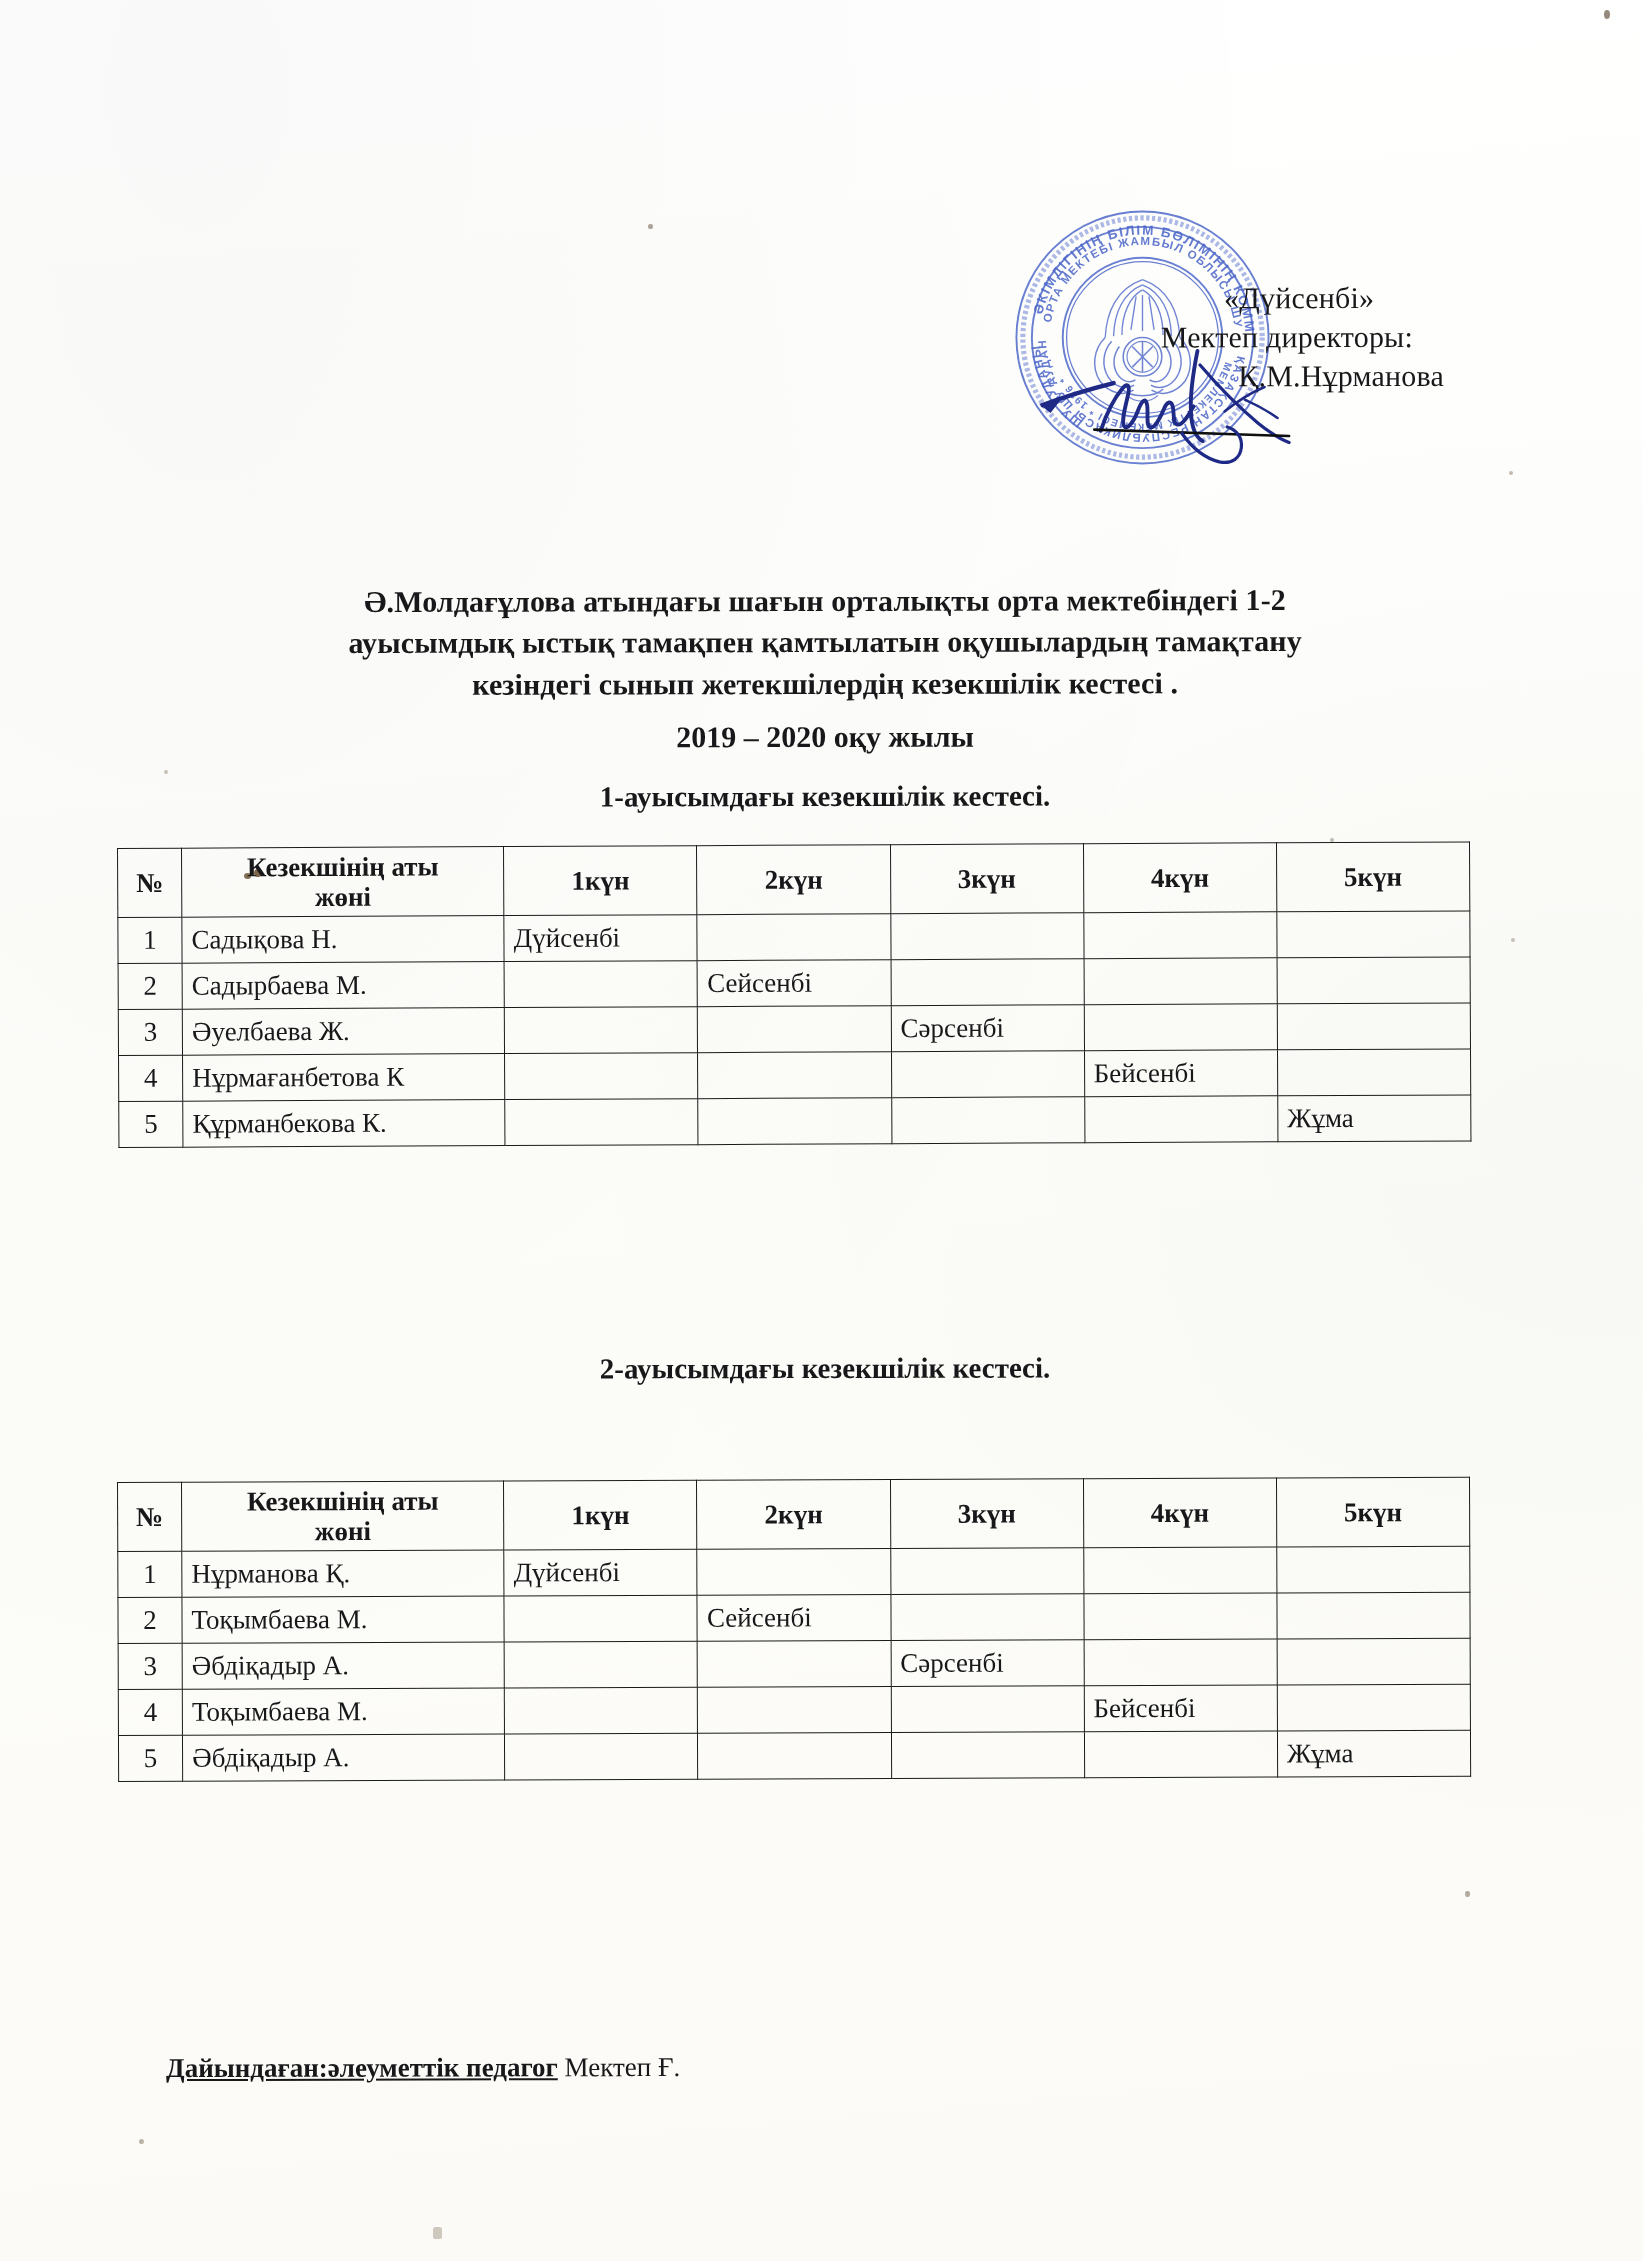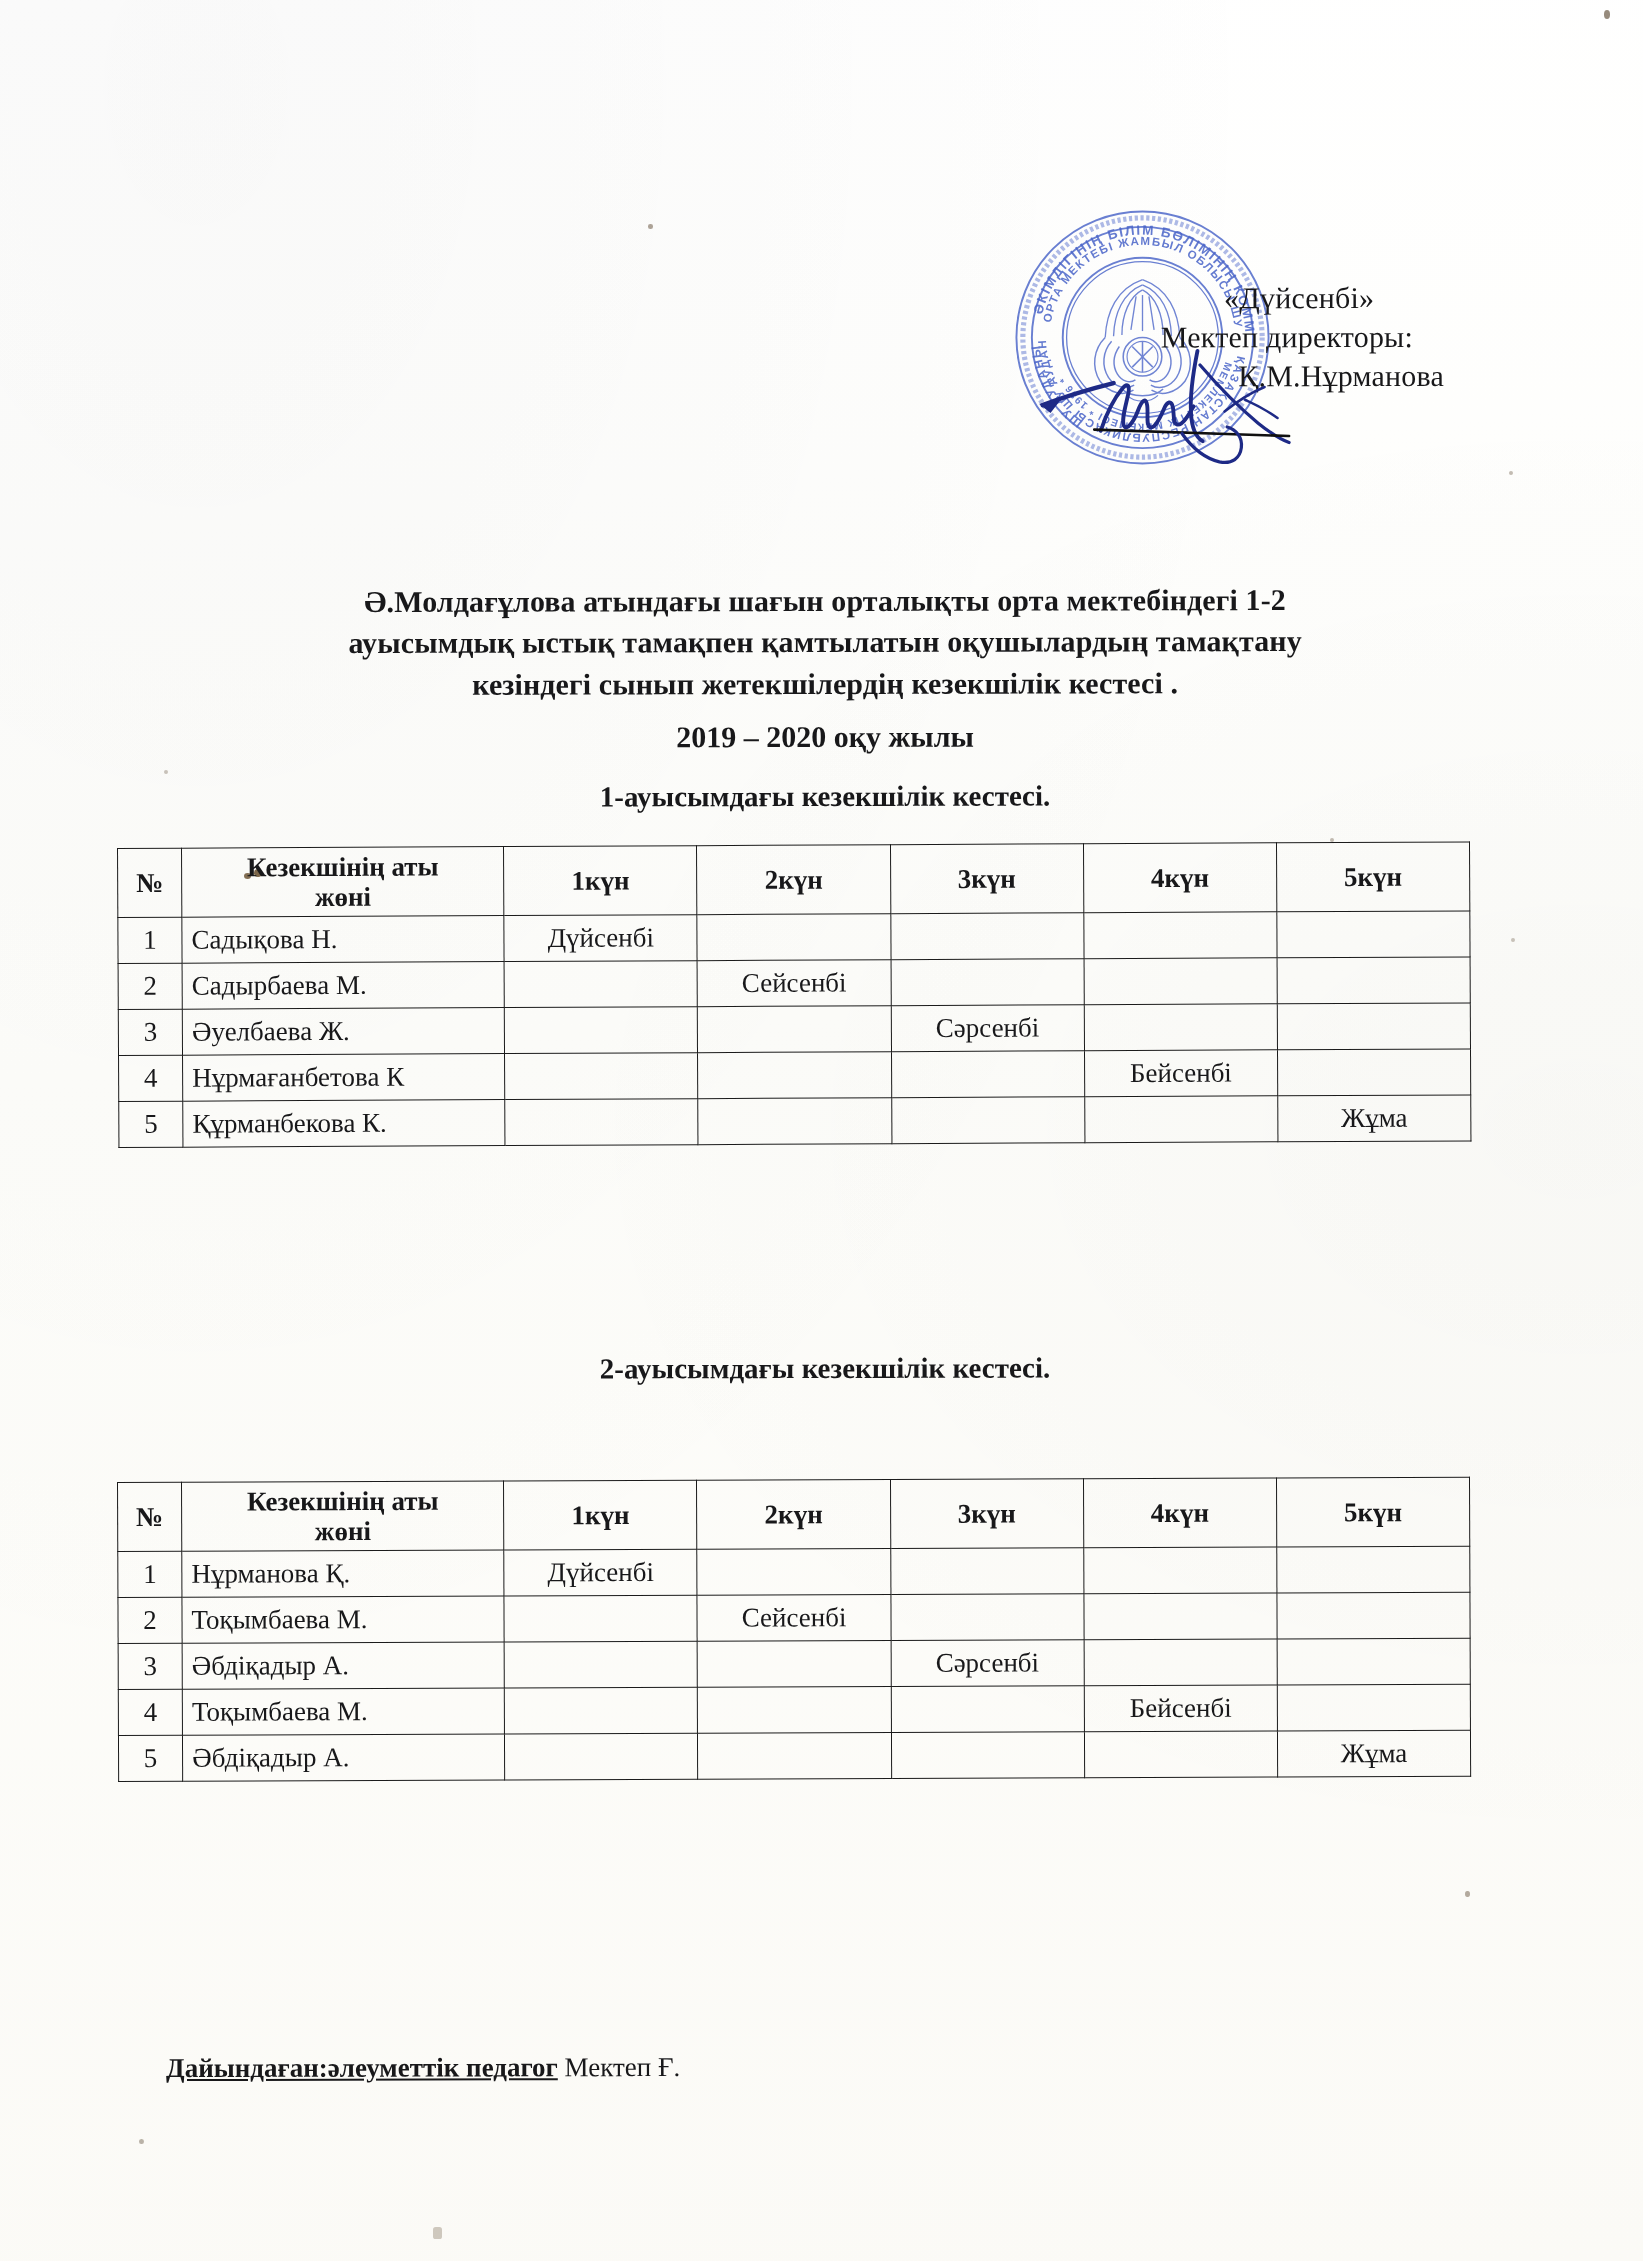--- a/index.html
+++ b/index.html
@@ -94,21 +94,21 @@
     font-weight:bold;
     text-align:center;
     height:68px;
     line-height:1.12;
     font-size:27px;
   }
   .tbl tbody td{height:45px;}
   .c-num{width:64px;text-align:center;}
   .c-name{width:322px;text-align:left;}
   .c-day{width:193px;text-align:center;}
-  .daycell{text-align:center;}
+  .daycell{text-align:left;}
 
   
   .skew-a{transform:rotate(-0.28deg);transform-origin:left top;}
   .skew-b{transform:rotate(-0.22deg);transform-origin:left top;}
   .skew-t{transform:rotate(-0.12deg);transform-origin:center top;}
 </style>
 </head>
 <body>
 
 <div class="scan-tint"></div>

